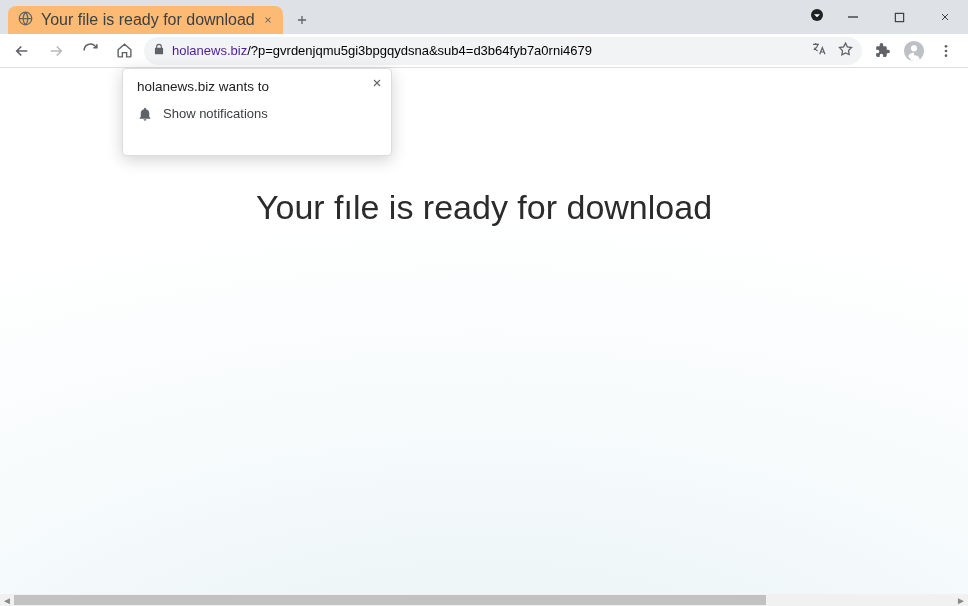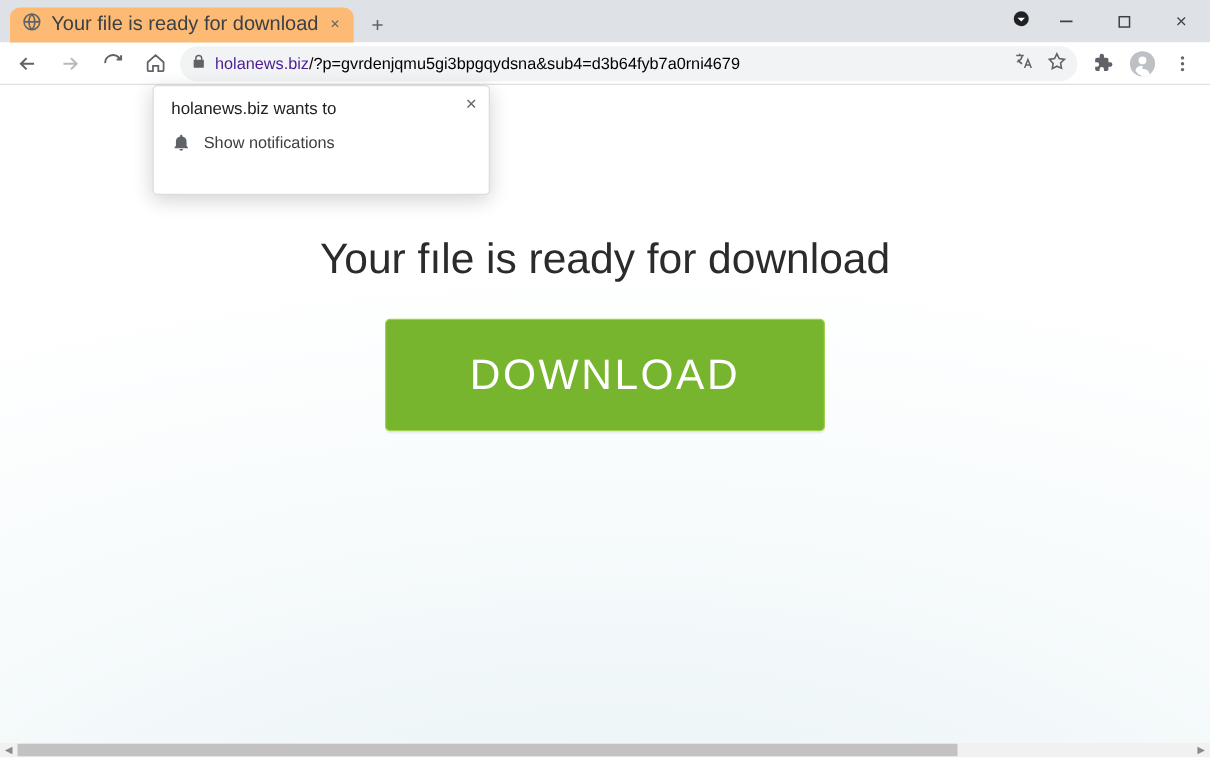--- a/index.html
+++ b/index.html
@@ -168,21 +168,20 @@
           <circle cx="12" cy="12" r="2"></circle>
           <circle cx="12" cy="19" r="2"></circle>
         </svg>
     </div>
   </div>
 </div>
 
 <div class="viewport">
   <div class="page">
     <div class="headline">Your fıle is ready for download</div>
-    <div class="dl-btn">DOWNLOAD</div>
   </div>
 </div>
 
 <div class="prompt">
   <span class="p-close">
     <svg width="12" height="12" viewBox="0 0 24 24" fill="none" stroke="#5f6368" stroke-width="2.2">
         <path d="M18 6L6 18M6 6l12 12"></path>
       </svg>
   </span>
   <div class="p-title">holanews.biz wants to</div>

